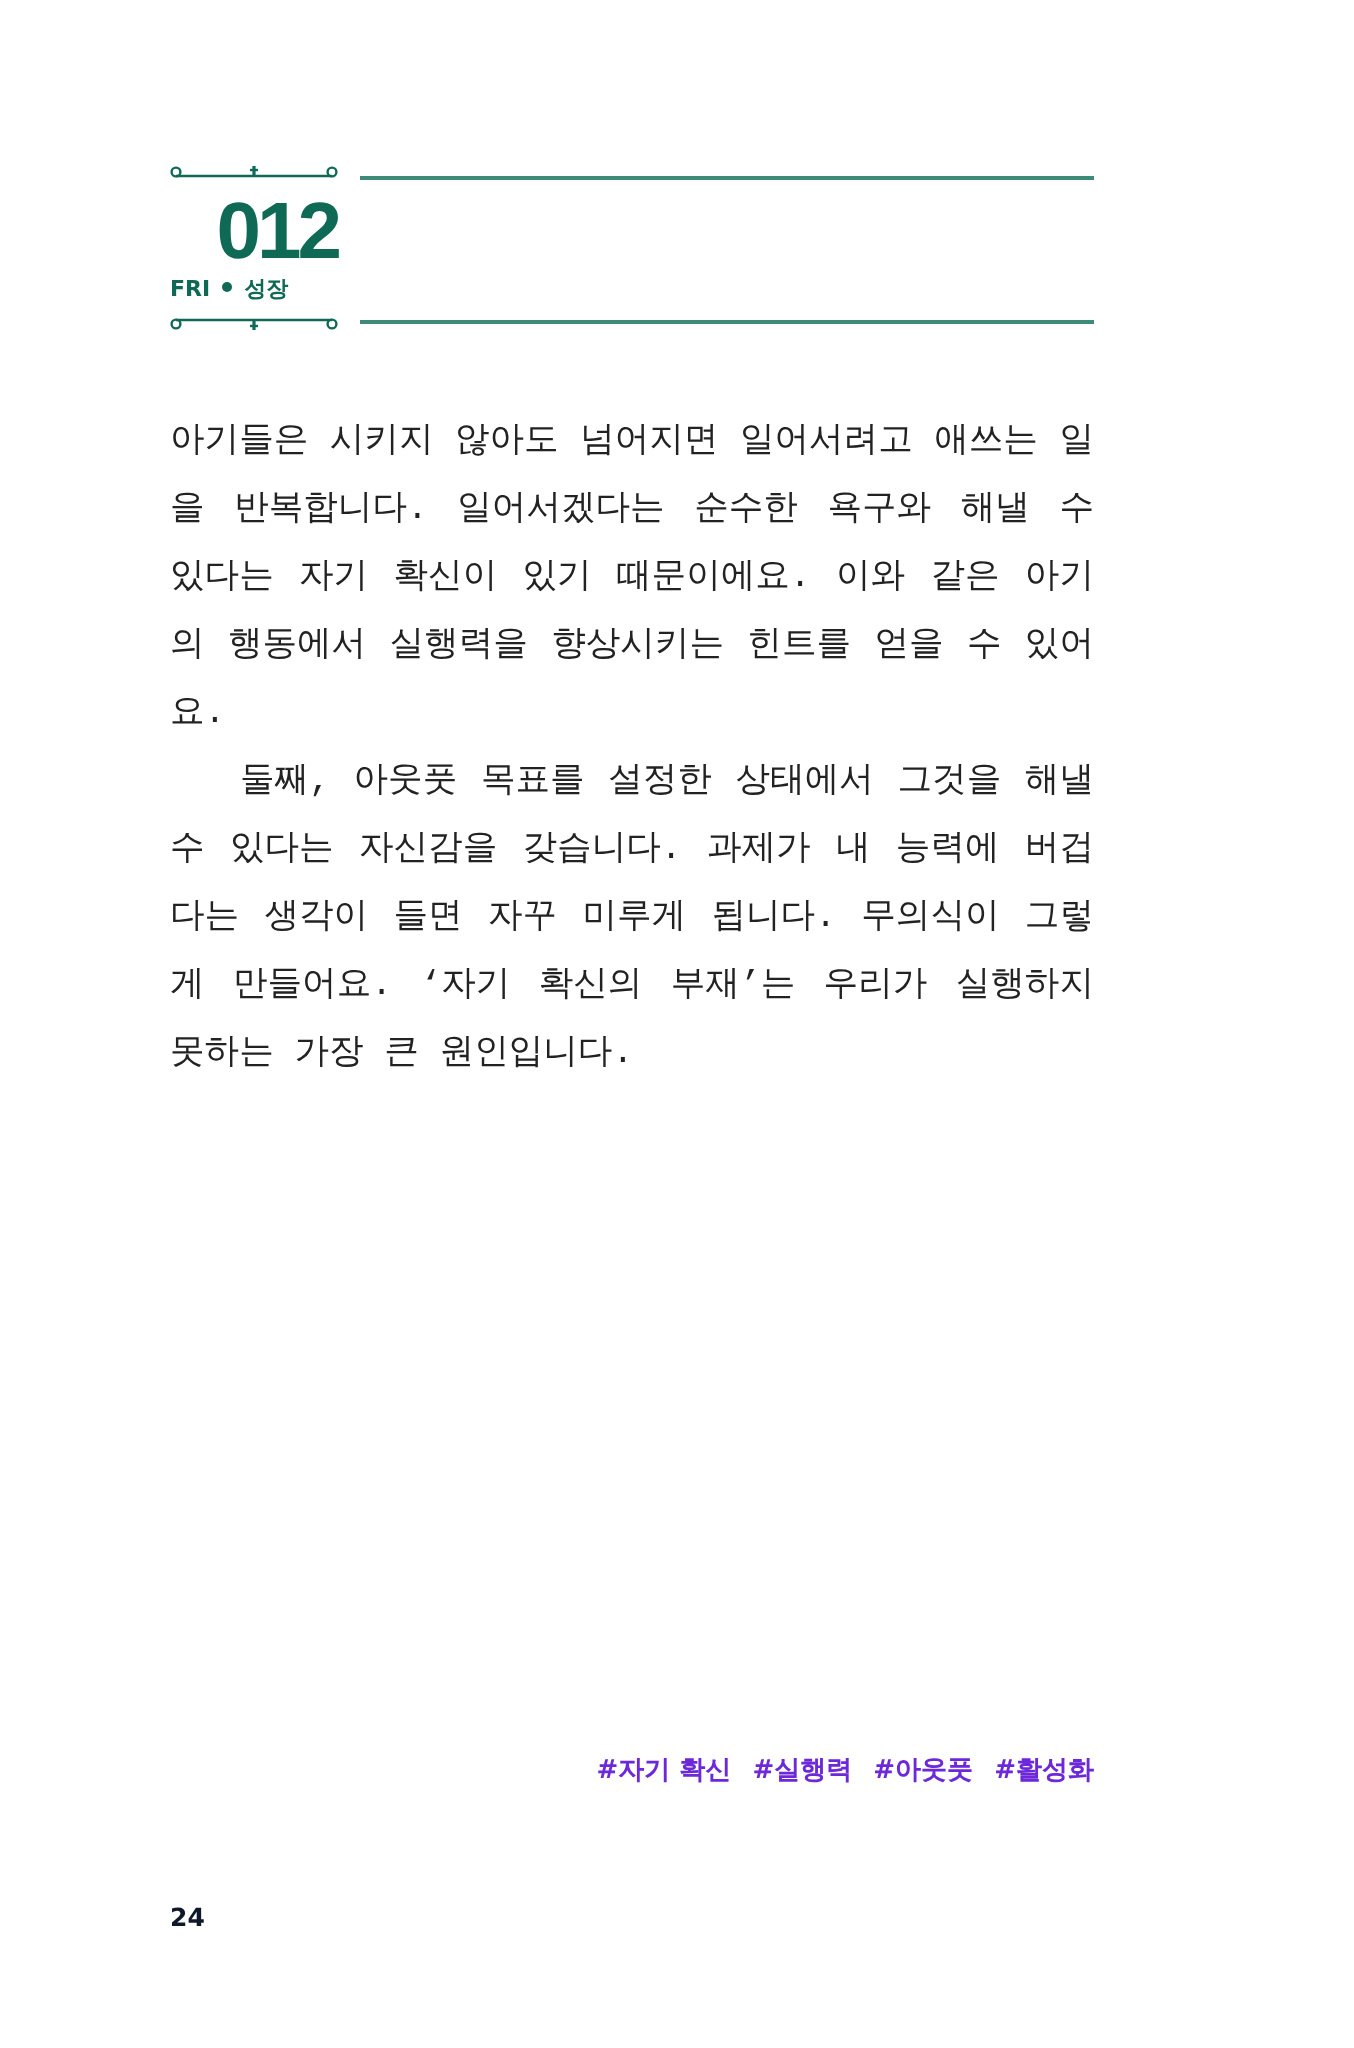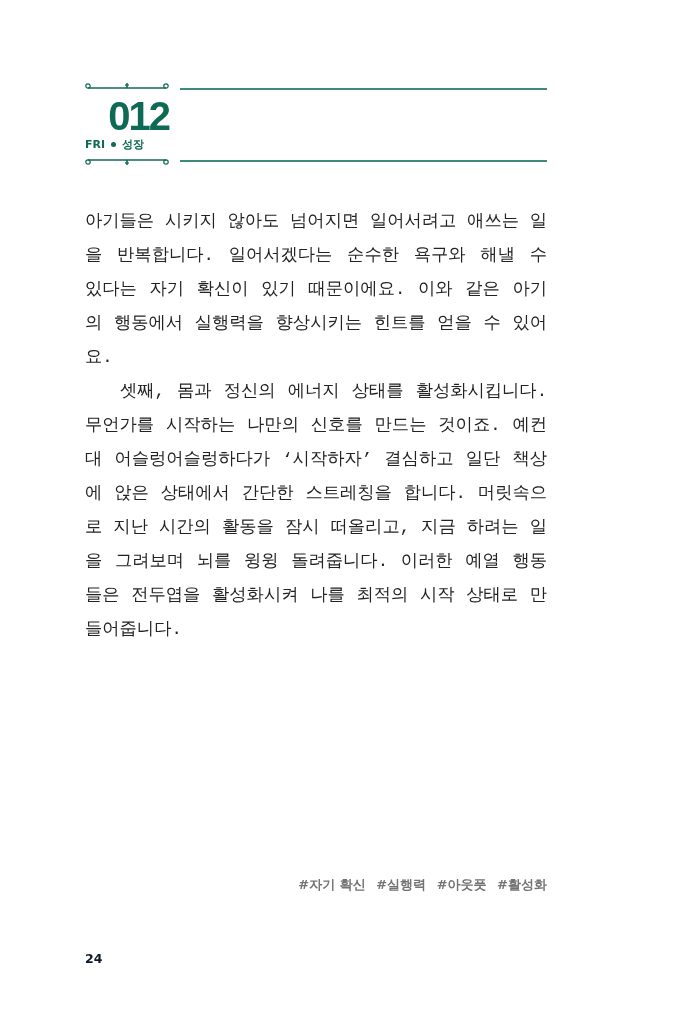--- a/index.html
+++ b/index.html
@@ -17,21 +17,21 @@
     .day-meta { position: absolute; left: 85px; top: 138px; width: 84px; 
       font-family: "DejaVu Sans", "Liberation Sans", sans-serif; font-weight: bold; font-size: 11px; color: #0f6a55; line-height: 14px; }
     .day-meta .dot { display: inline-block; width: 5px; height: 5px; border-radius: 50%; background: #0f6a55; vertical-align: middle; margin: 0 6px; position: relative; top: -1px; }
     .title { position: absolute; right: 130px; top: 108px; font-family: "DejaVu Sans", "Liberation Sans", sans-serif;
       font-size: 23px; color: #1f7462; font-weight: normal; letter-spacing: 0.5px; white-space: nowrap; }
     .body-text { position: absolute; left: 85px; top: 205px; width: 462px; font-size: 17.3px; line-height: 34px;
       color: #222222; text-align: justify; font-family: "DejaVu Serif", "Liberation Serif", serif; }
     .body-text p { margin: 0; text-indent: 0; font-family: Liberation Mono, monospace; }
     .body-text p.indent { text-indent: 35px; }
     .tags { position: absolute; right: 130px; top: 876px; font-family: "DejaVu Sans", "Liberation Sans", sans-serif;
-      font-size: 13px; font-weight: bold; color: #737373; white-space: nowrap; }
+      font-size: 13px; font-weight: bold; color: #6d28d9; white-space: nowrap; }
     .tags span { margin-left: 6px; }
     .page-num { position: absolute; left: 85px; top: 951px; font-family: "DejaVu Sans", "Liberation Sans", sans-serif;
       font-size: 12.5px; font-weight: bold; color: #0f172a; }
   </style>
 </head>
 <body>
 
 <div class="header">
   <svg class="orn orn-top" viewBox="0 0 86 12">
     <line x1="4" y1="7" x2="82" y2="7" stroke="#0f6a55" stroke-width="1.3"></line>
@@ -53,21 +53,21 @@
     <circle cx="4" cy="7" r="2.2" fill="none" stroke="#0f6a55" stroke-width="1.2"></circle>
     <circle cx="82" cy="7" r="2.2" fill="none" stroke="#0f6a55" stroke-width="1.2"></circle>
     <line x1="43" y1="5" x2="43" y2="10" stroke="#0f6a55" stroke-width="1.6"></line>
     <line x1="41" y1="8" x2="45" y2="8" stroke="#0f6a55" stroke-width="1.2"></line>
   </svg>
   <div class="rule rule-bot"></div>
 </div>
 
 <div class="body-text">
   <p>아기들은 시키지 않아도 넘어지면 일어서려고 애쓰는 일을 반복합니다. 일어서겠다는 순수한 욕구와 해낼 수 있다는 자기 확신이 있기 때문이에요. 이와 같은 아기의 행동에서 실행력을 향상시키는 힌트를 얻을 수 있어요.</p>
-  <p class="indent">셋째, 몸과 정신의 에너지 상태를 활성화시킵니다. 무언가를 시작하는 나만의 신호를 만드는 것이죠. 예컨대 어슬렁어슬렁하다가 ‘시작하자’ 결심하고 일단 책상에 앉은 상태에서 간단한 스트레칭을 합니다. 머릿속으로 지난 시간의 활동을 잠시 떠올리고, 지금 하려는 일을 그려보며 뇌를 윙윙 돌려줍니다. 이러한 예열 행동들은 전두엽을 활성화시켜 나를 최적의 시작 상태로 만들어줍니다.</p>
+  <p class="indent">둘째, 아웃풋 목표를 설정한 상태에서 그것을 해낼 수 있다는 자신감을 갖습니다. 과제가 내 능력에 버겁다는 생각이 들면 자꾸 미루게 됩니다. 무의식이 그렇게 만들어요. ‘자기 확신의 부재’는 우리가 실행하지 못하는 가장 큰 원인입니다.</p>
 </div>
 
 <div class="tags">
   <span>#자기 확신</span>
   <span>#실행력</span>
   <span>#아웃풋</span>
   <span>#활성화</span>
 </div>
 
 <div class="page-num">24</div>

